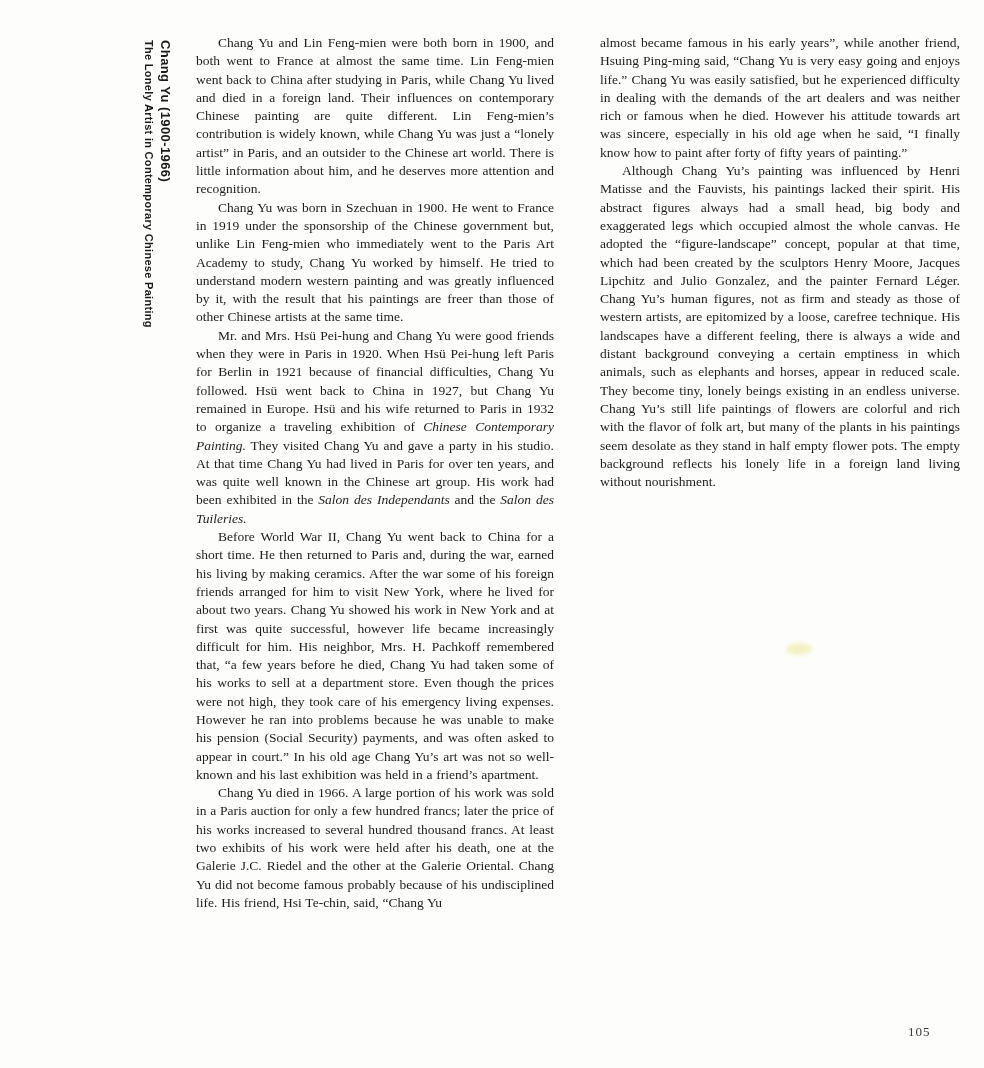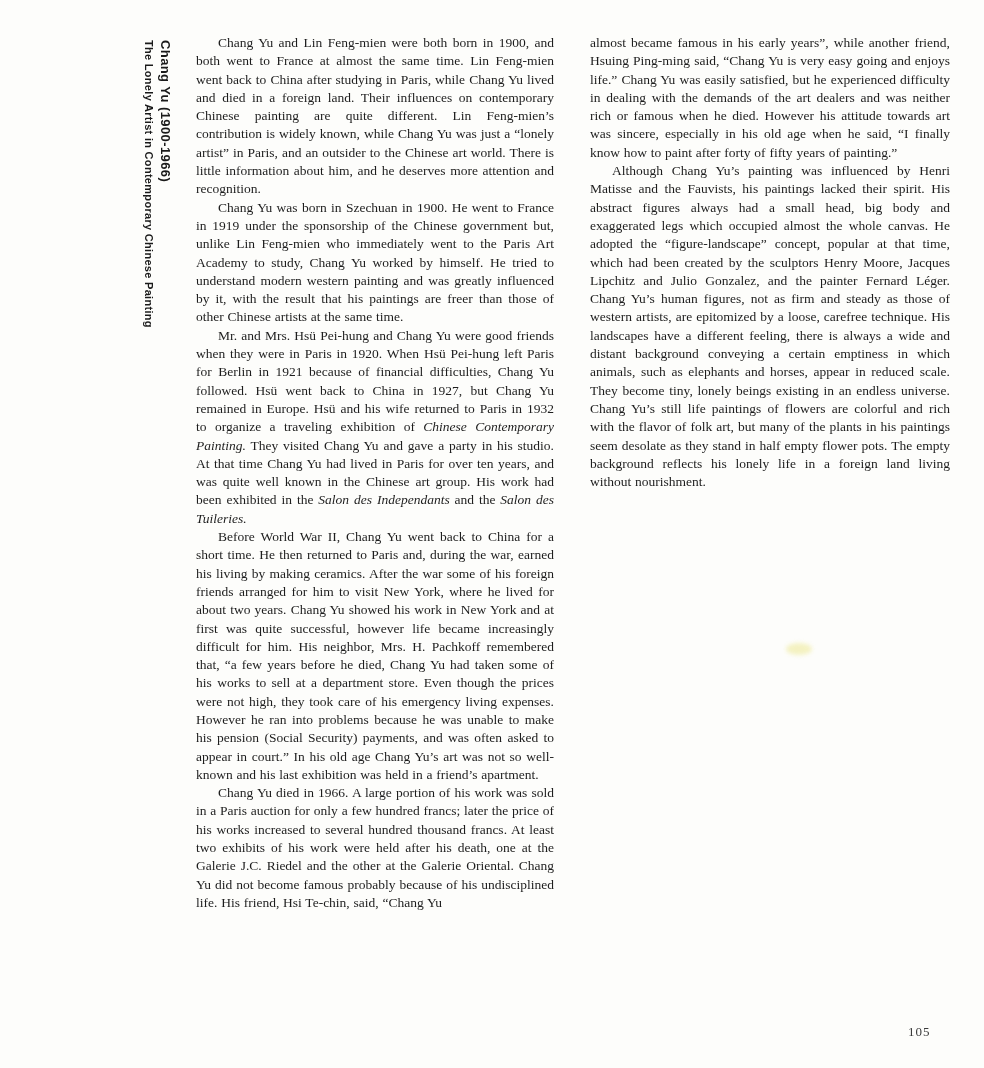--- a/index.html
+++ b/index.html
@@ -36,21 +36,21 @@
     font-size: 11px;
     letter-spacing: 0.3px;
     margin-left: 2px;
   }
   
   .columns {
     position: absolute;
     top: 34px;
     left: 196px;
     display: flex;
-    gap: 24px;
+    gap: 34px;
   }
   .col {
     width: 358px;
   }
   .col-2 {
     width: 360px;
     margin-left: 12px;
   }
   p.para {
     margin: 0;

